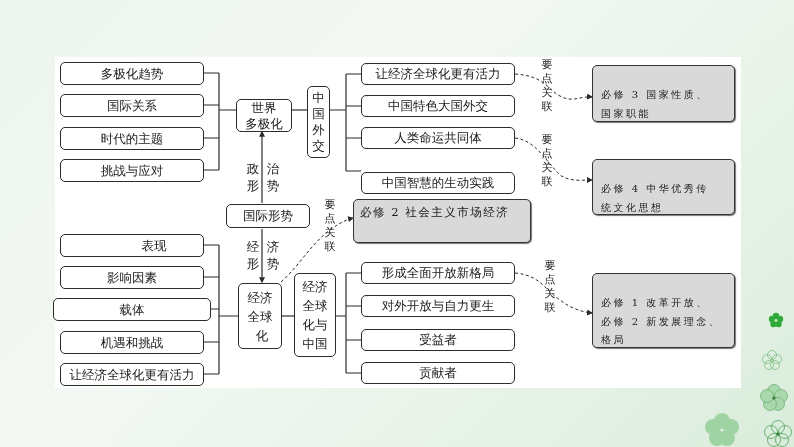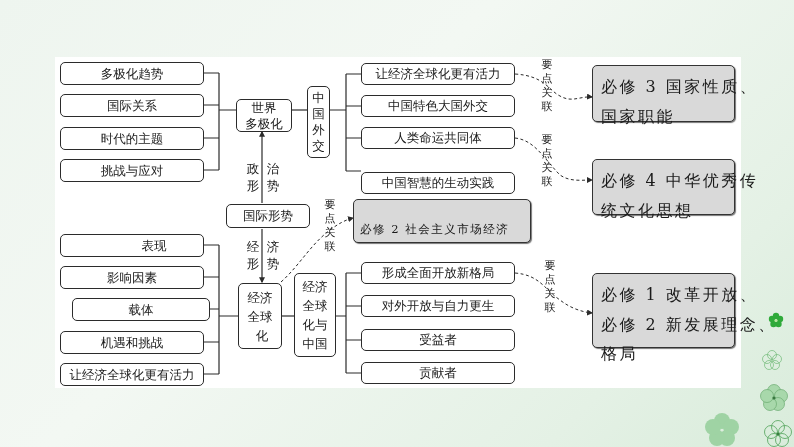--- a/index.html
+++ b/index.html
@@ -18,22 +18,22 @@
     display:flex; align-items:center; justify-content:center;
     font-family:"DejaVu Serif", serif; font-size:12.5px; color:#1a1a1a;
     text-align:center; line-height:1.25;
   }
   .vbox { flex-direction:column; padding:2px 0; }
   .vbox span { display:block; }
   .gray {
     position:absolute; box-sizing:border-box;
     border:1.3px solid #333; border-radius:5px; background:#d9d9d9;
     box-shadow:1px 1px 1px #777;
-    font-family:"DejaVu Serif", serif; font-size:16px; color:#1a1a1a;
-    padding:6px 8px; line-height:1.85; letter-spacing:2.5px;
+    font-family:"DejaVu Serif", serif; font-size:10px; color:#1a1a1a;
+    padding:20px 8px; line-height:1.85; letter-spacing:2.5px;
   }
   .gray span { display:block; white-space:nowrap; }
   .vlabel {
     position:absolute; font-family:"DejaVu Serif", serif; font-size:12.5px;
     color:#1a1a1a; width:14px; line-height:17px; text-align:center;
   }
   .vlabel span { display:block; }
   .vlabel.small { font-size:11px; line-height:14px; }
   svg.lines { position:absolute; left:0; top:0; }
   .deco { position:absolute; }
@@ -115,21 +115,21 @@
   <span>经</span>
   <span>形</span>
 </div>
 <div class="vlabel" style="left:266px;top:238px;">
   <span>济</span>
   <span>势</span>
 </div>
 
 <div class="box" style="left:60px;top:234px;width:144px;height:23px;padding-left:44px;">表现</div>
 <div class="box" style="left:60px;top:266px;width:144px;height:23px;">影响因素</div>
-<div class="box" style="left:72px;top:298px;width:138px;height:23px;">载体</div>
+<div class="box" style="left:53px;top:298px;width:158px;height:23px;">载体</div>
 <div class="box" style="left:60px;top:331px;width:144px;height:23px;">机遇和挑战</div>
 <div class="box" style="left:60px;top:363px;width:144px;height:23px;">让经济全球化更有活力</div>
 
 <div class="box vbox" style="left:238px;top:283px;width:44px;height:66px;line-height:19px;">
   <span>经济</span>
   <span>全球</span>
   <span style="text-align:left;padding-left:4px;">化</span>
 </div>
 
 <div class="box vbox" style="left:294px;top:273px;width:42px;height:84px;line-height:19px;">
@@ -170,21 +170,21 @@
 </div>
 
 <div class="gray" style="left:592px;top:65px;width:143px;height:57px;">
   <span>必修 3  国家性质、</span>
   <span>国家职能</span>
 </div>
 <div class="gray" style="left:592px;top:159px;width:143px;height:56px;">
   <span>必修 4  中华优秀传</span>
   <span>统文化思想</span>
 </div>
-<div class="gray" style="left:353px;top:199px;width:178px;height:44px;padding:20px 6px;line-height:1.7;letter-spacing:1.5px;font-size:11.5px;">
+<div class="gray" style="left:353px;top:199px;width:178px;height:44px;padding:3px 6px;line-height:1.7;letter-spacing:1.5px;font-size:11.5px;">
   <span>必修 2  社会主义市场经济</span>
 </div>
 <div class="gray" style="left:592px;top:273px;width:143px;height:75px;">
   <span>必修 1  改革开放、</span>
   <span>必修 2  新发展理念、</span>
   <span>格局</span>
 </div>
 
 <svg class="deco" style="left:730px;top:300px;" width="64" height="147">
   <g transform="translate(46,20)">

